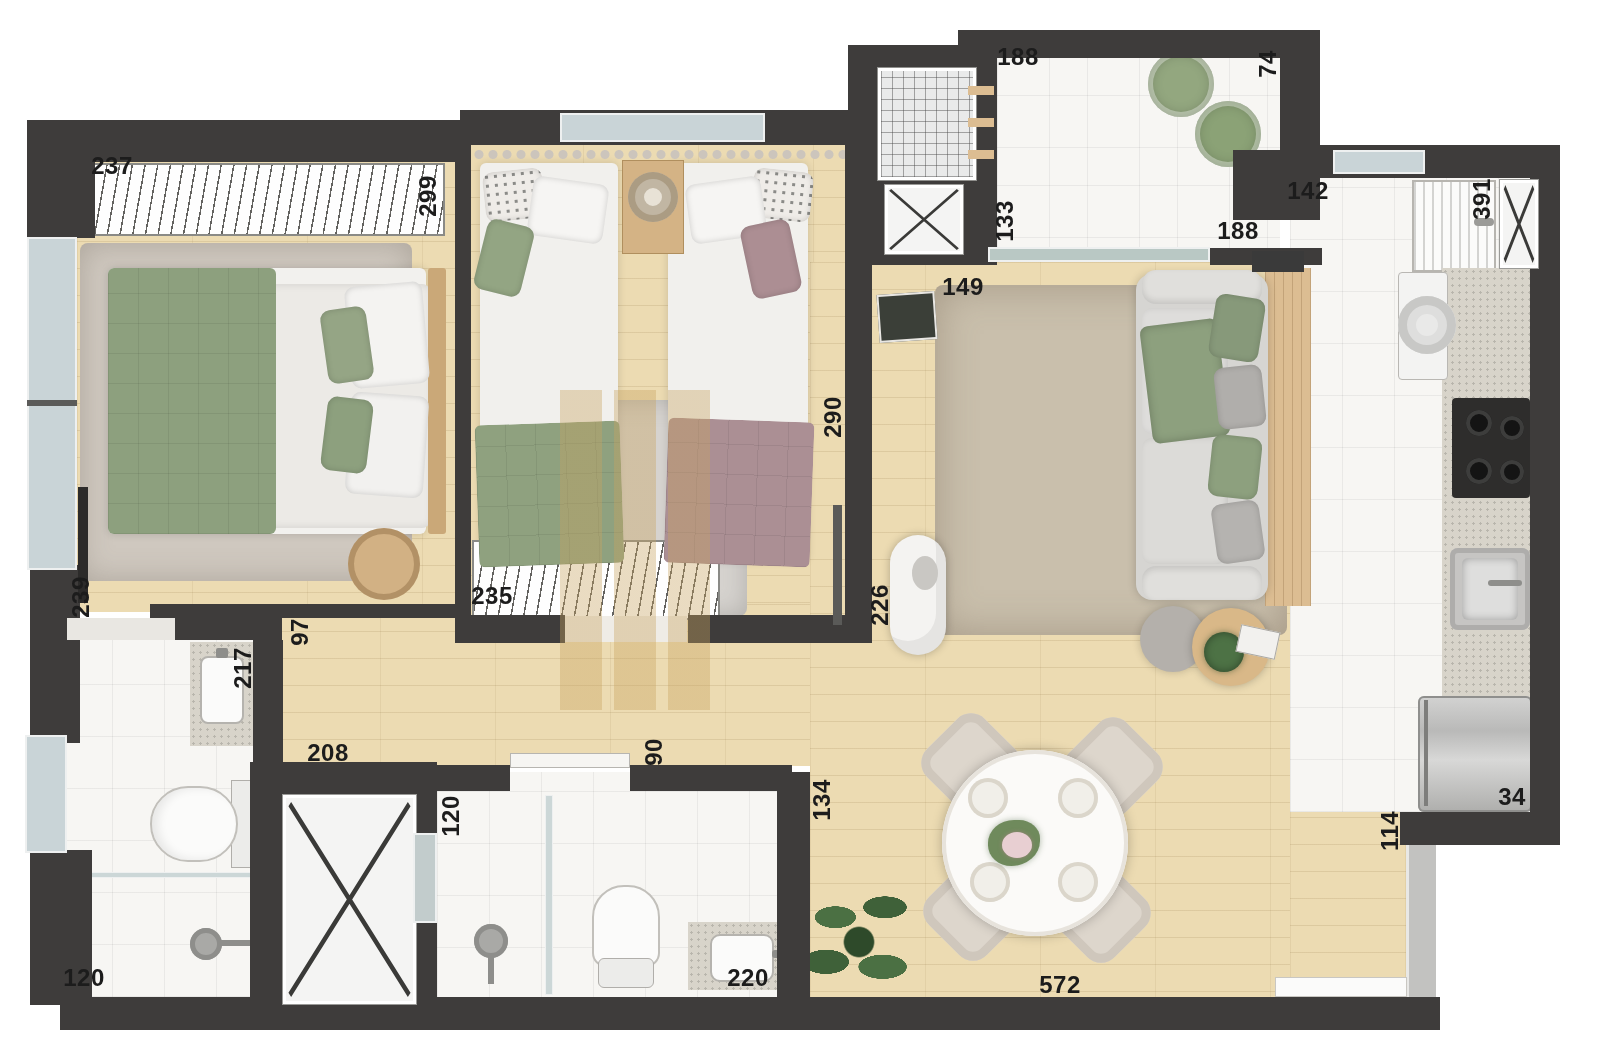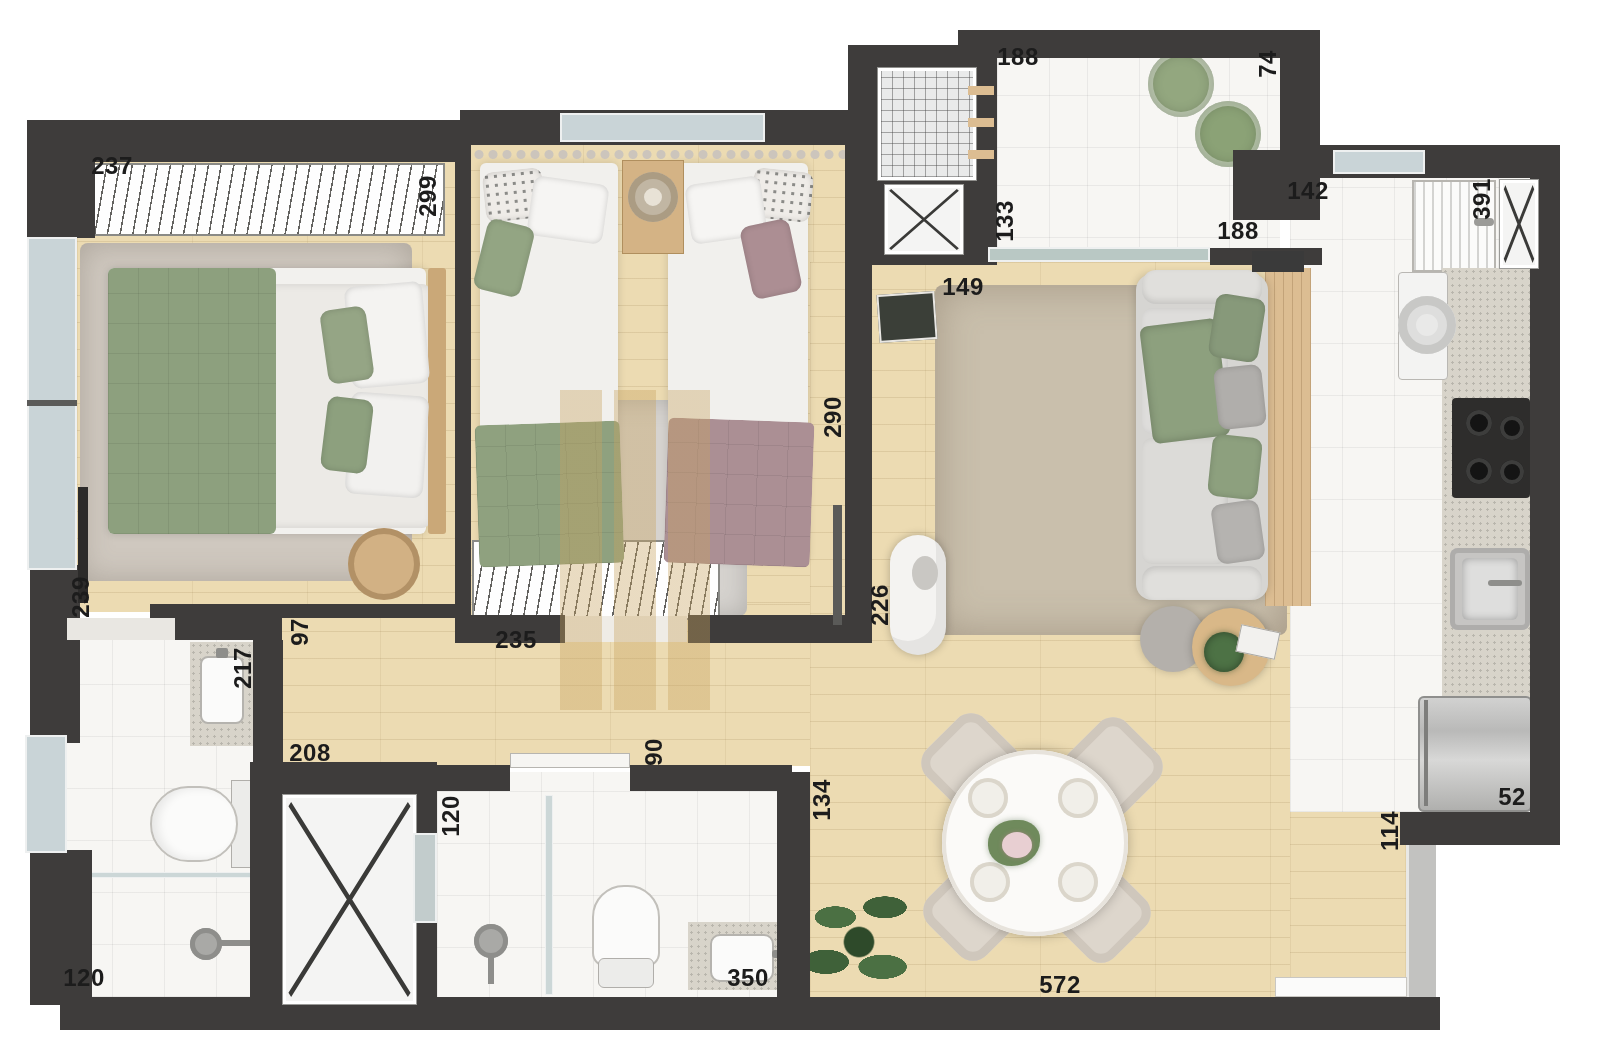--- a/index.html
+++ b/index.html
@@ -224,29 +224,29 @@
   <span class="dim" style="left:1018px;top:57px;">188</span>
   <span class="dim v" style="left:1268px;top:64px;">74</span>
   <span class="dim v" style="left:1005px;top:221px;">133</span>
   <span class="dim" style="left:1238px;top:231px;">188</span>
   <span class="dim" style="left:1308px;top:191px;">142</span>
   <span class="dim v" style="left:1482px;top:199px;">391</span>
   <span class="dim" style="left:963px;top:287px;">149</span>
   <span class="dim v" style="left:833px;top:417px;">290</span>
   <span class="dim v" style="left:81px;top:597px;">239</span>
   <span class="dim v" style="left:300px;top:632px;">97</span>
-  <span class="dim" style="left:516px;top:596px;margin-top:44px;">235</span>
+  <span class="dim" style="left:492px;top:596px;">235</span>
   <span class="dim v" style="left:880px;top:605px;">226</span>
   <span class="dim v" style="left:243px;top:668px;">217</span>
-  <span class="dim" style="left:310px;top:753px;">208</span>
+  <span class="dim" style="left:328px;top:753px;">208</span>
   <span class="dim v" style="left:654px;top:752px;">90</span>
   <span class="dim v" style="left:451px;top:816px;">120</span>
   <span class="dim v" style="left:822px;top:800px;">134</span>
   <span class="dim" style="left:84px;top:978px;">120</span>
-  <span class="dim" style="left:748px;top:978px;">350</span>
+  <span class="dim" style="left:748px;top:978px;">220</span>
   <span class="dim" style="left:1060px;top:985px;">572</span>
-  <span class="dim" style="left:1512px;top:797px;">52</span>
+  <span class="dim" style="left:1512px;top:797px;">34</span>
   <span class="dim v" style="left:1390px;top:831px;">114</span>
 
   <div class="wm" style="left:560px;top:390px;width:150px;height:320px;opacity:.38;
        background:linear-gradient(90deg,#c8a35f 0 28%,transparent 28% 36%,#c8a35f 36% 64%,transparent 64% 72%,#c8a35f 72% 100%);"></div>
 
 </div>
 
 </body></html>

